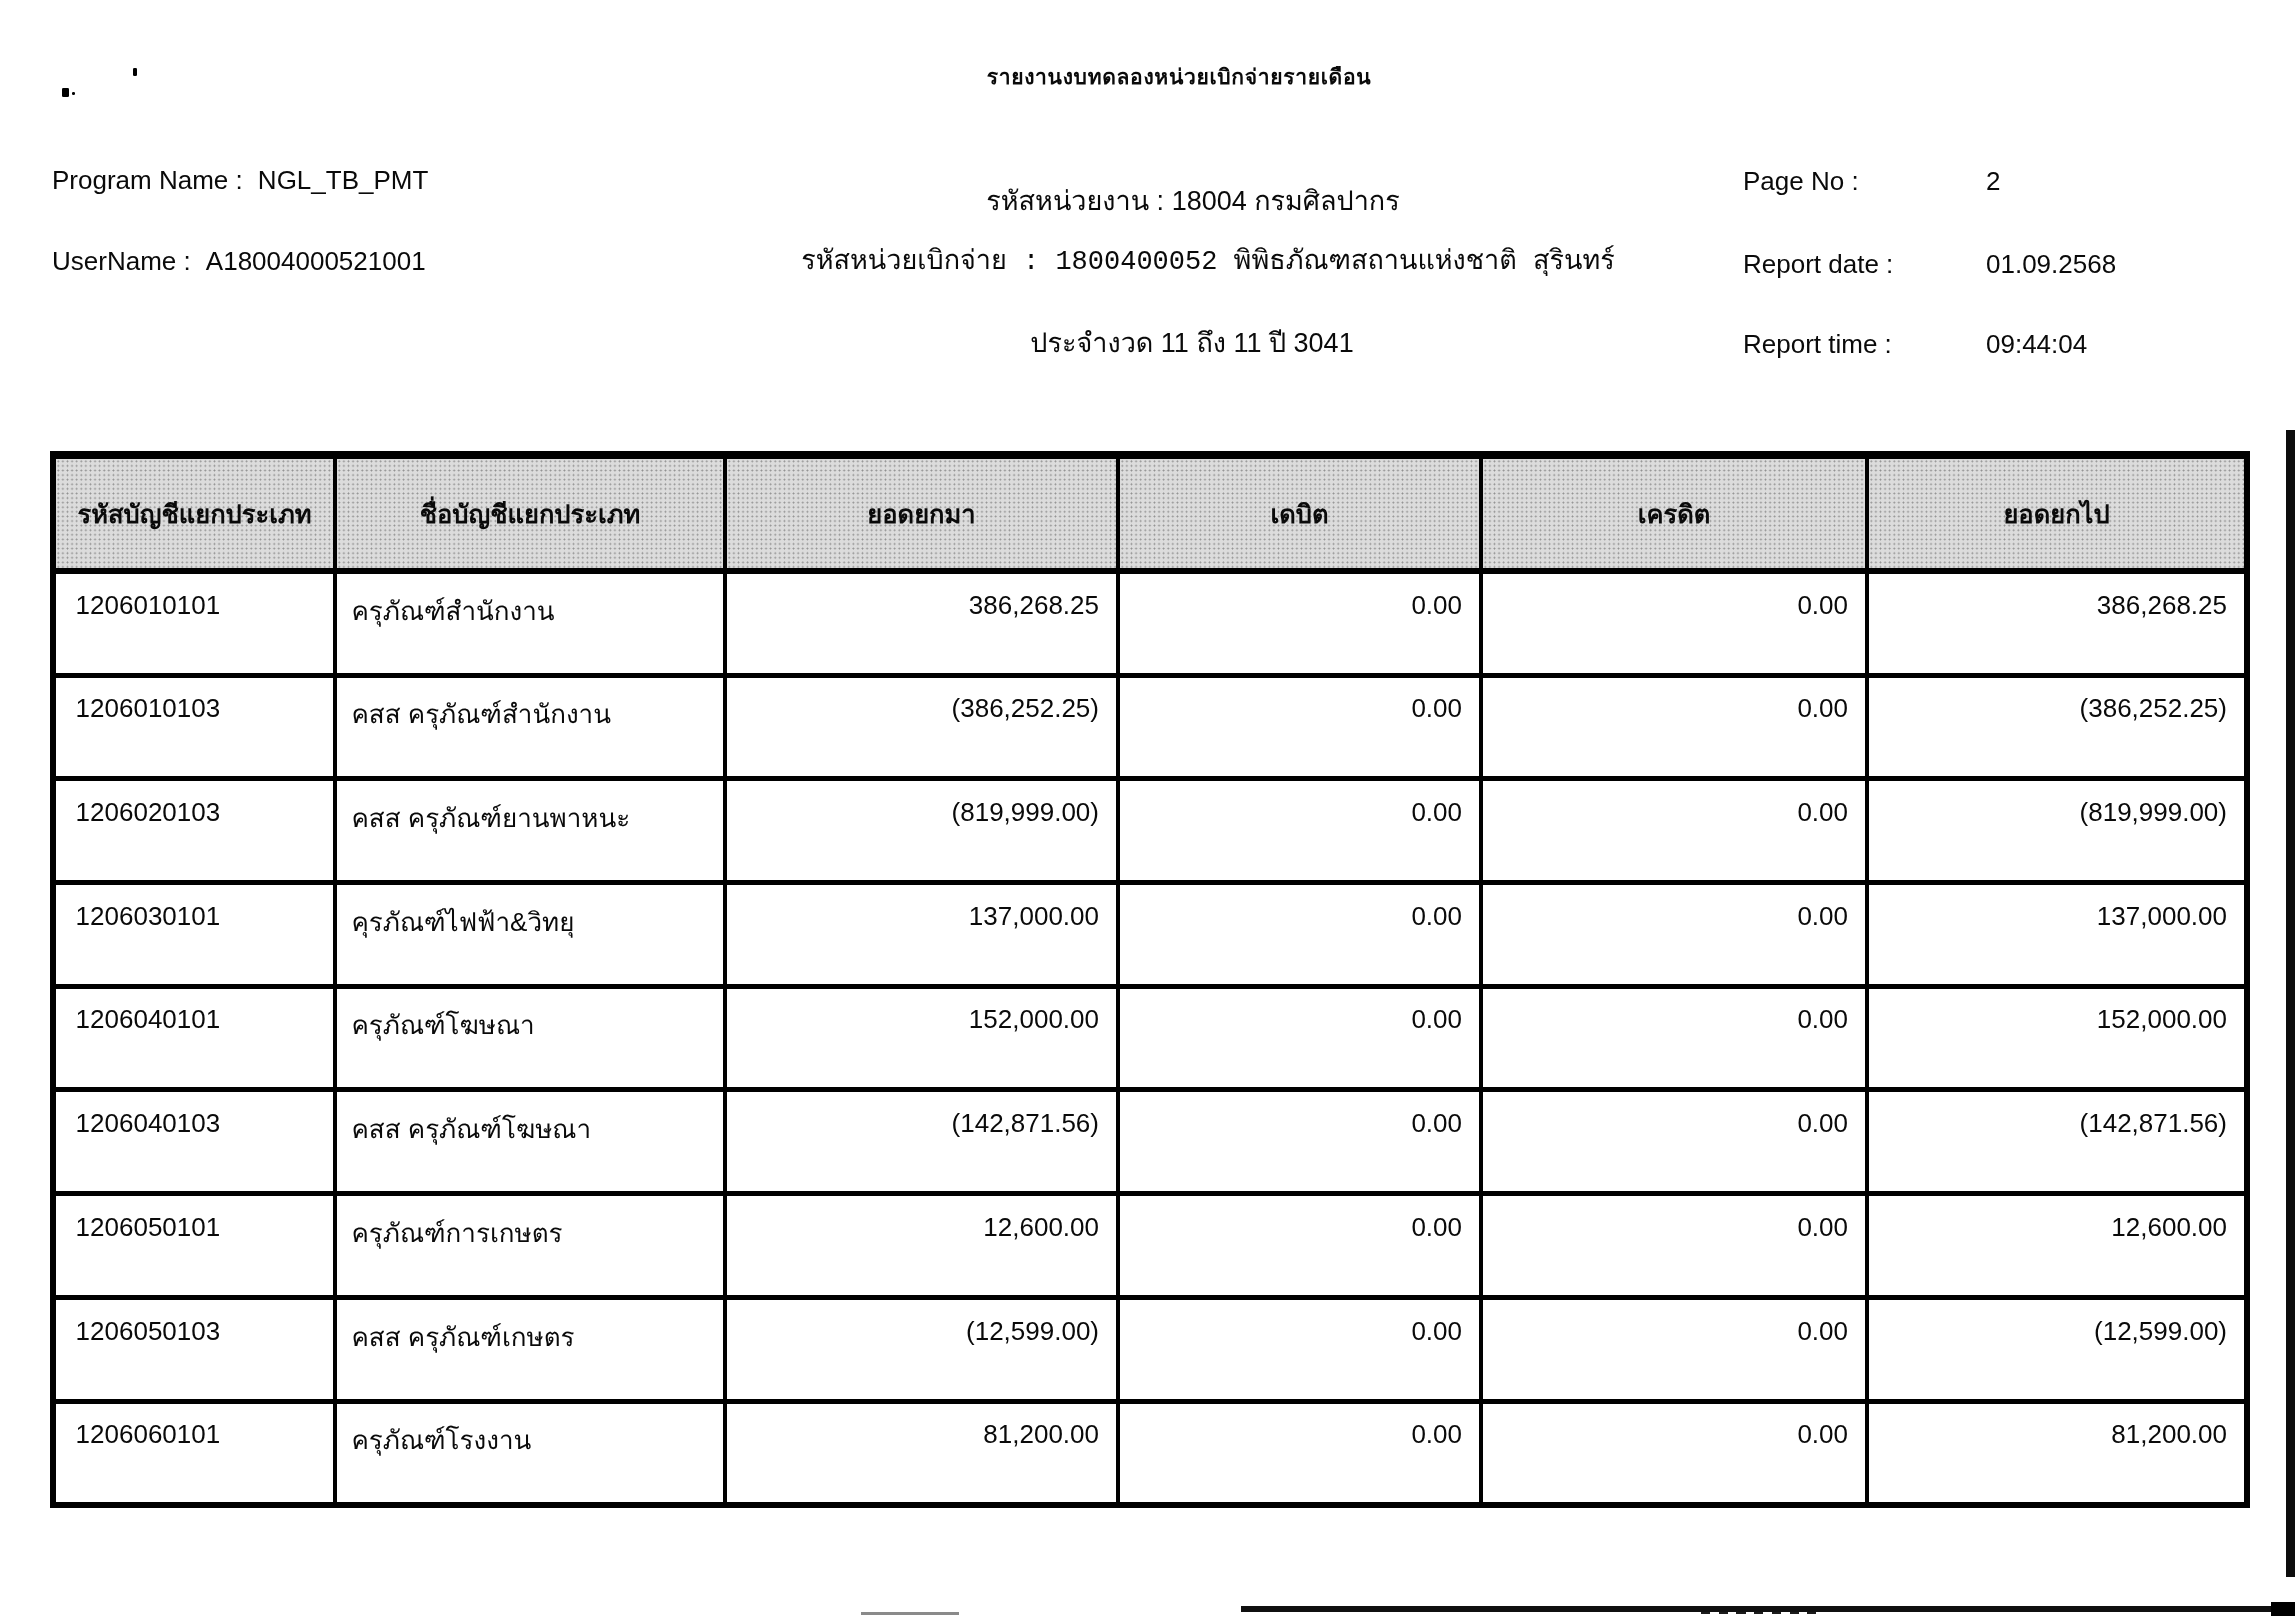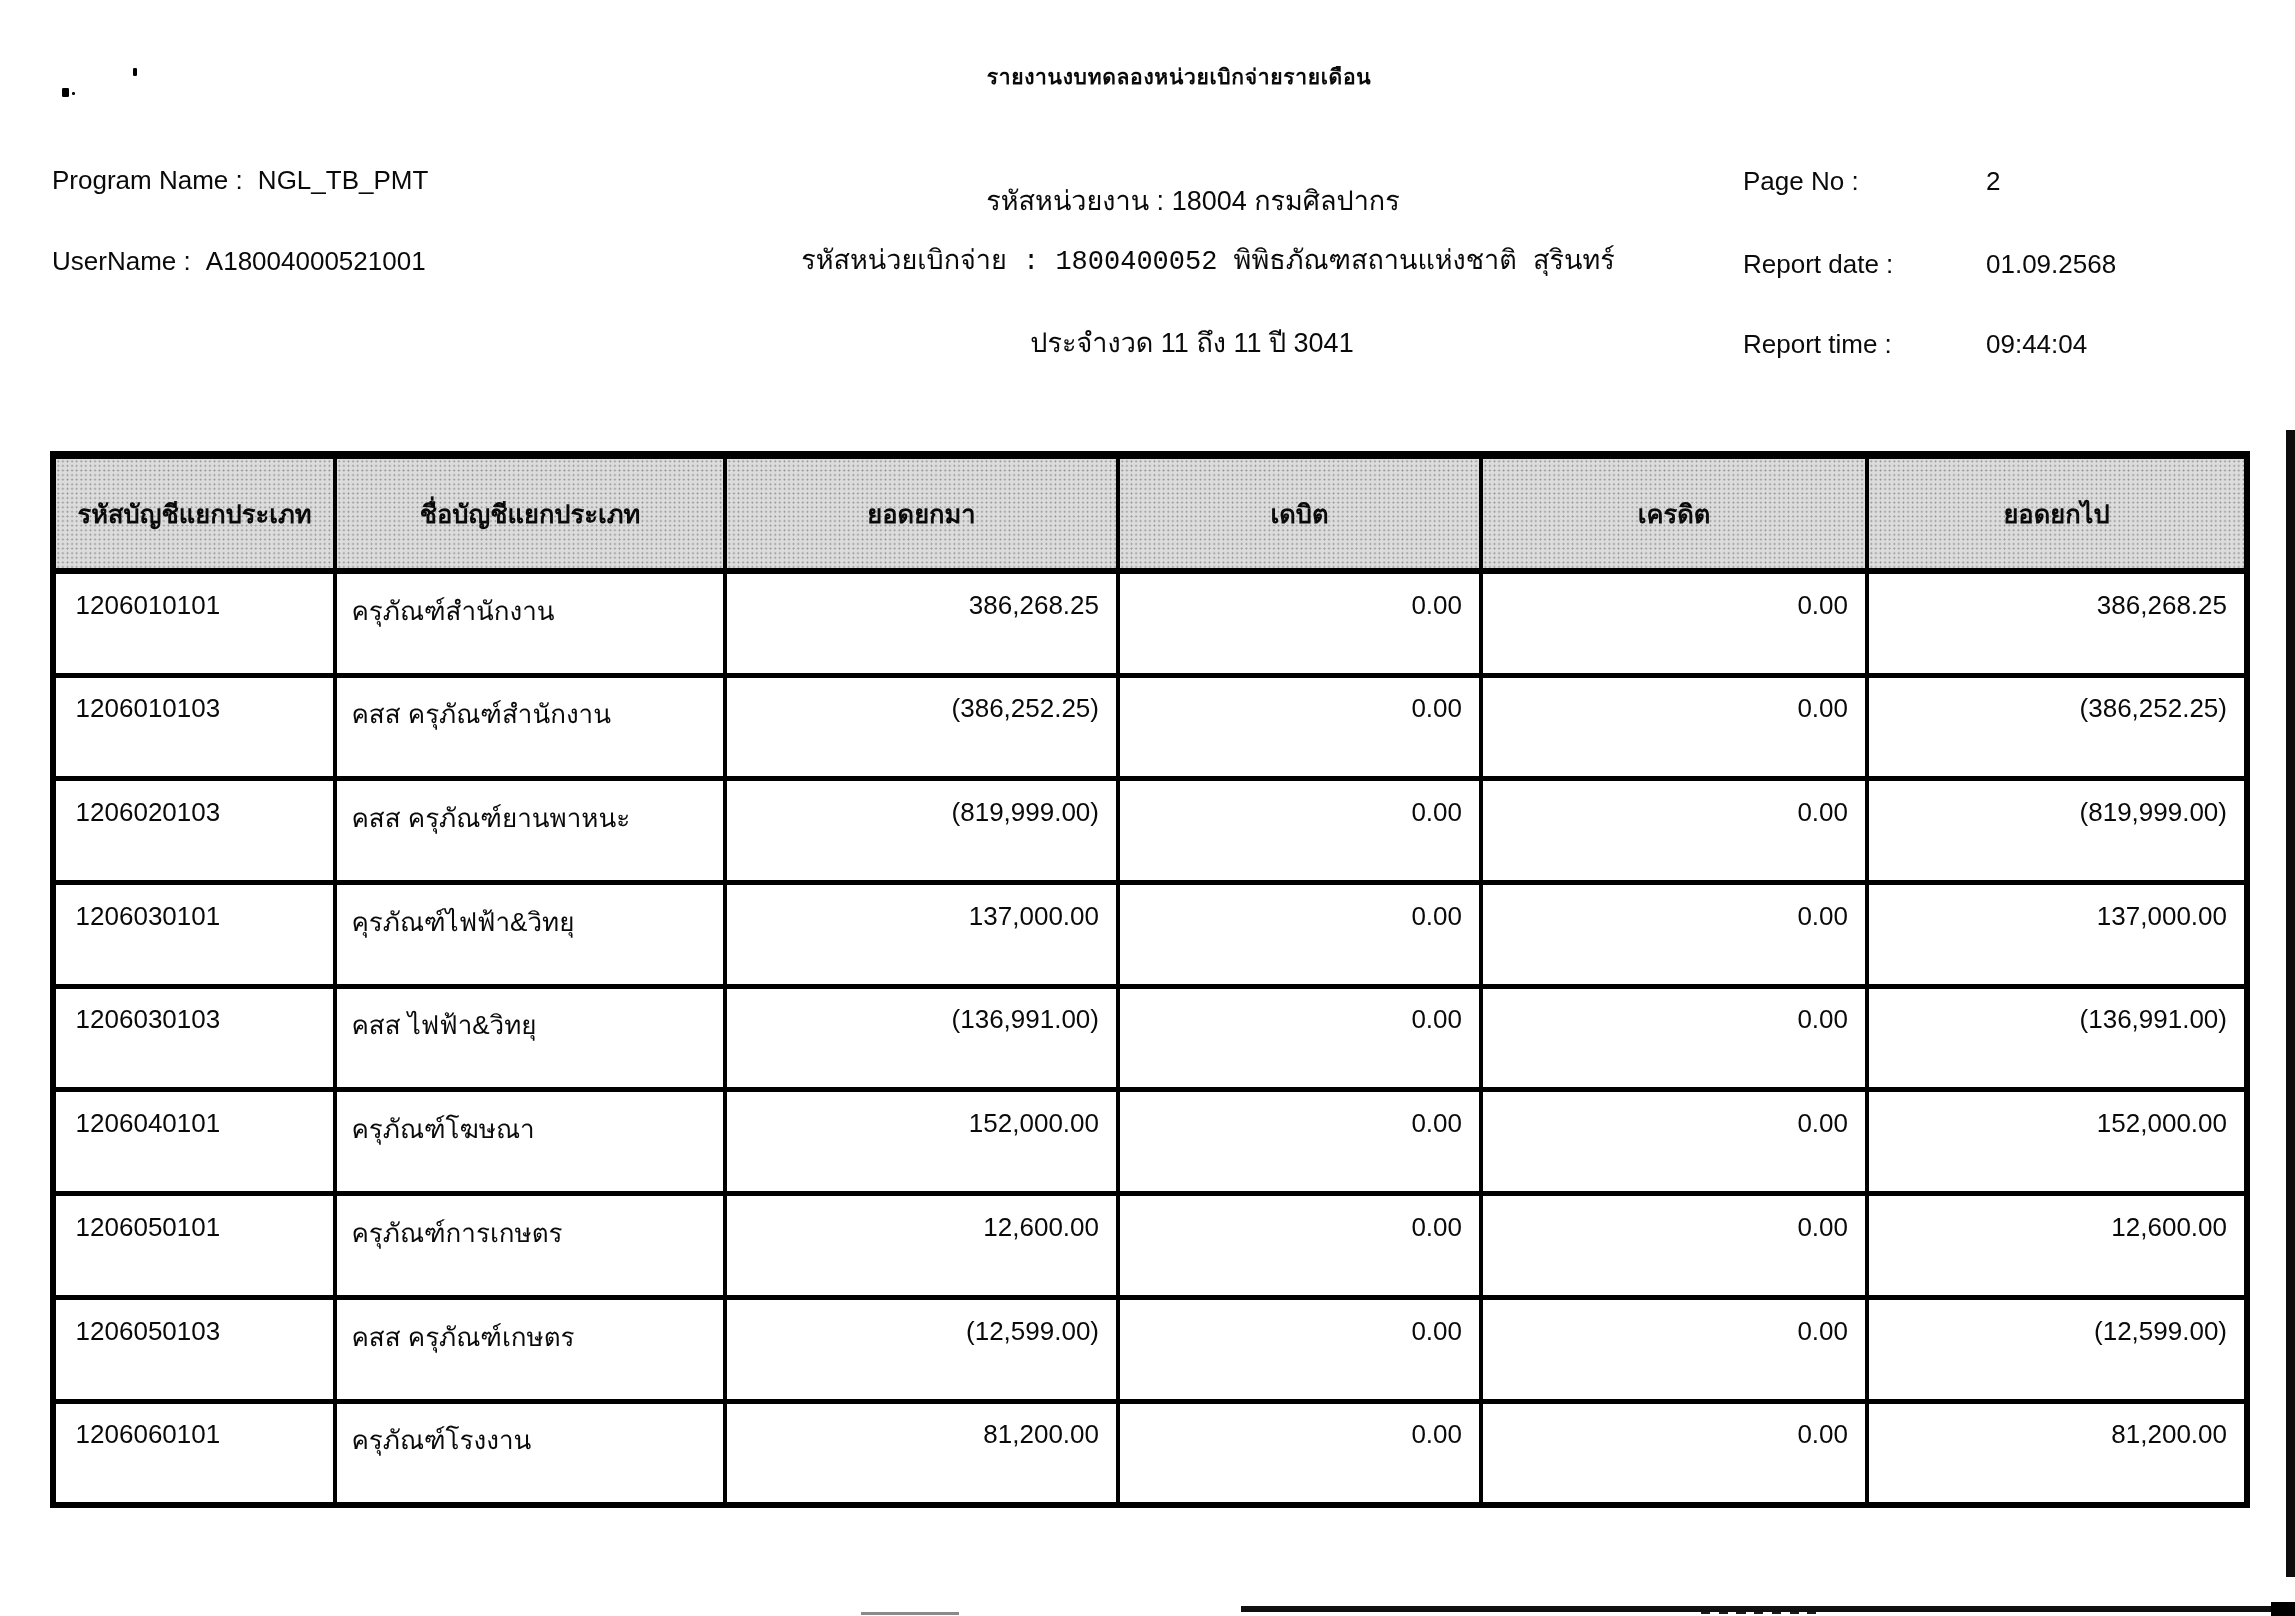--- a/index.html
+++ b/index.html
@@ -125,34 +125,34 @@
       </tr>
       <tr>
         <td class="c0">1206030101</td>
         <td class="c1">คุรภัณฑ์ไฟฟ้า&amp;วิทยุ</td>
         <td class="c2">137,000.00</td>
         <td class="c3">0.00</td>
         <td class="c4">0.00</td>
         <td class="c5">137,000.00</td>
       </tr>
       <tr>
-        <td class="c0">1206030103</td>
-        <td class="c1">คสส ไฟฟ้า&amp;วิทยุ</td>
-        <td class="c2">(136,991.00)</td>
-        <td class="c3">0.00</td>
-        <td class="c4">0.00</td>
-        <td class="c5">(136,991.00)</td>
-      </tr>
-      <tr>
         <td class="c0">1206040101</td>
         <td class="c1">ครุภัณฑ์โฆษณา</td>
         <td class="c2">152,000.00</td>
         <td class="c3">0.00</td>
         <td class="c4">0.00</td>
         <td class="c5">152,000.00</td>
+      </tr>
+      <tr>
+        <td class="c0">1206040103</td>
+        <td class="c1">คสส ครุภัณฑ์โฆษณา</td>
+        <td class="c2">(142,871.56)</td>
+        <td class="c3">0.00</td>
+        <td class="c4">0.00</td>
+        <td class="c5">(142,871.56)</td>
       </tr>
       <tr>
         <td class="c0">1206050101</td>
         <td class="c1">ครุภัณฑ์การเกษตร</td>
         <td class="c2">12,600.00</td>
         <td class="c3">0.00</td>
         <td class="c4">0.00</td>
         <td class="c5">12,600.00</td>
       </tr>
       <tr>

